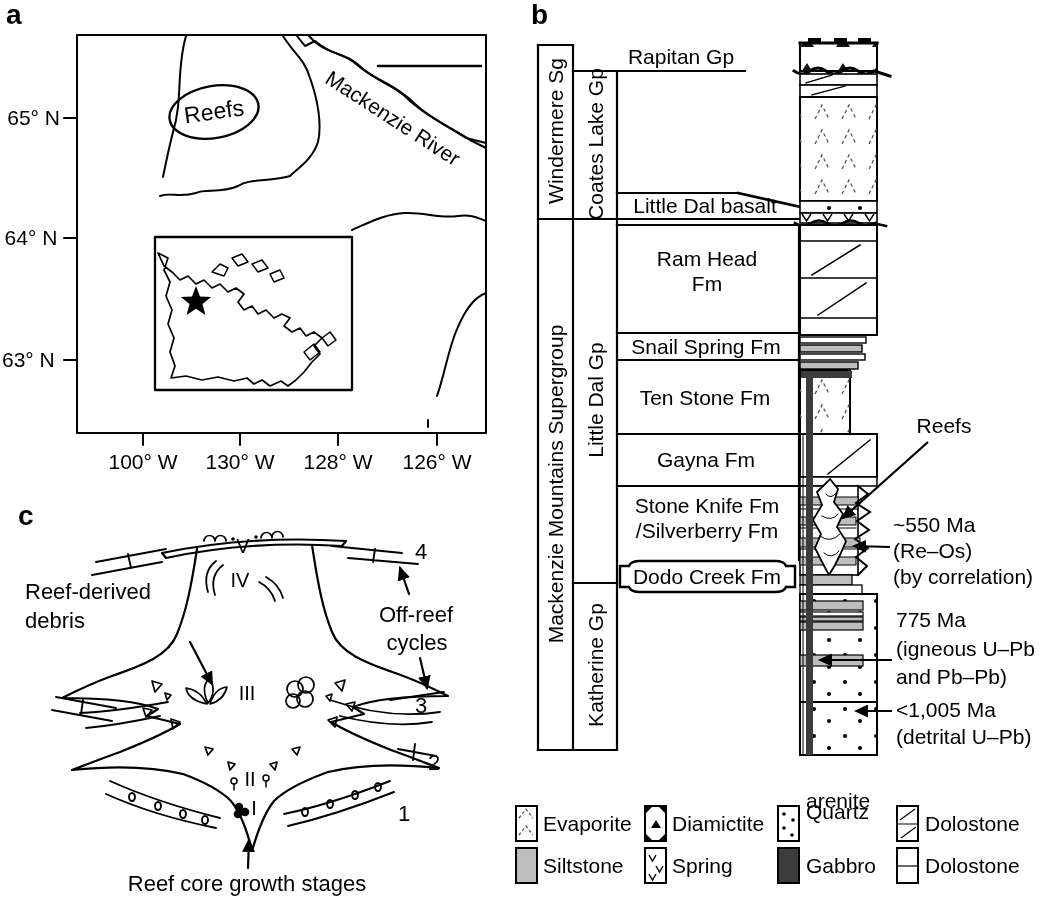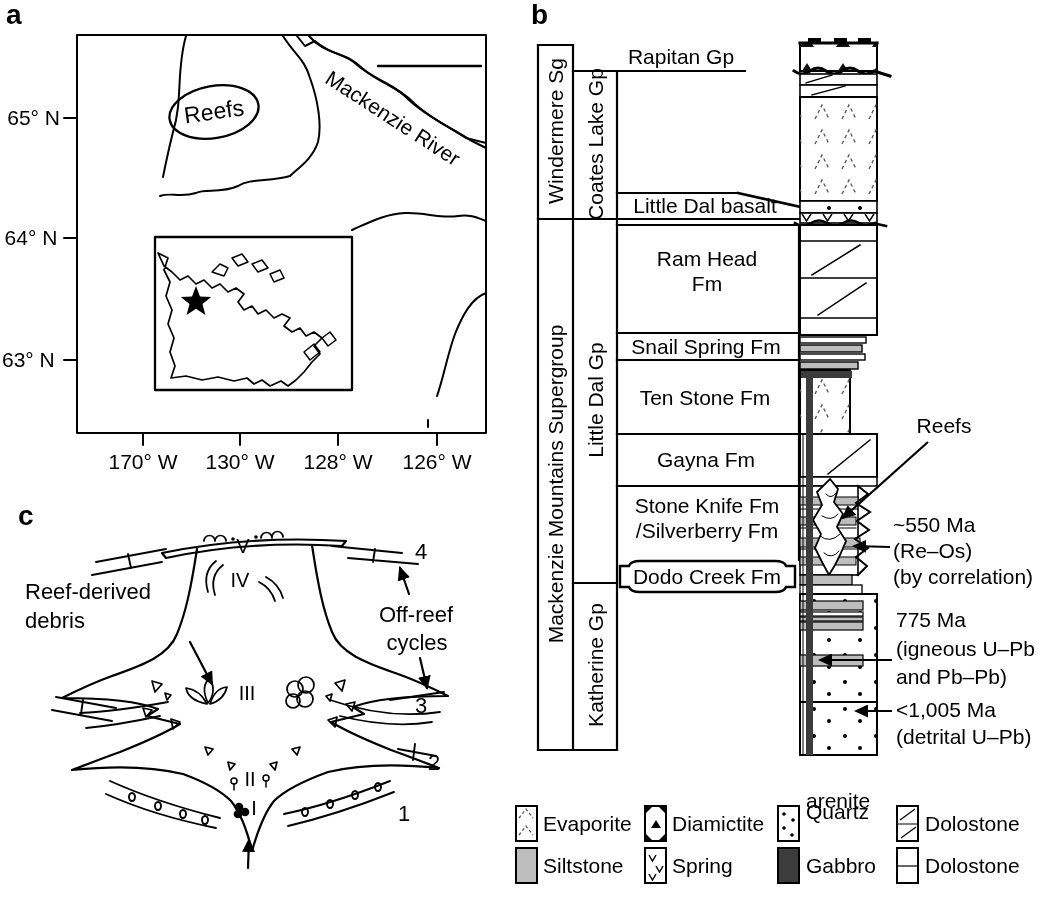--- a/index.html
+++ b/index.html
@@ -332,21 +332,21 @@
 
 <div class="t panel-letter" style="left:6px;top:0px">a</div>
 <div class="t panel-letter" style="left:531px;top:0px">b</div>
 <div class="t panel-letter" style="left:18px;top:501px">c</div>
 
 <div class="t tc s23" style="left:214px;top:112px;transform:translate(-50%,-50%) rotate(-8deg)">Reefs</div>
 <div class="t tc s21" style="left:393px;top:118px;transform:translate(-50%,-50%) rotate(33deg)">Mackenzie River</div>
 <div class="t tl s21" style="left:2px;top:118px;width:58px;text-align:right">65° N</div>
 <div class="t tl s21" style="left:2px;top:238px;width:58px;text-align:center">64° N</div>
 <div class="t tl s21" style="left:2px;top:360px;width:58px;text-align:left">63° N</div>
-<div class="t tc s21" style="left:143px;top:462px">170° W</div>
+<div class="t tc s21" style="left:143px;top:462px">100° W</div>
 <div class="t tc s21" style="left:240px;top:462px">130° W</div>
 <div class="t tc s21" style="left:338px;top:462px">128° W</div>
 <div class="t tc s21" style="left:437px;top:462px">126° W</div>
 
 <div class="t vert s21" style="left:556px;top:131px">Windermere Sg</div>
 <div class="t vert s21" style="left:596px;top:144px">Coates Lake Gp</div>
 <div class="t vert s21" style="left:556px;top:484px">Mackenzie Mountains Supergroup</div>
 <div class="t vert s21" style="left:596px;top:400px">Little Dal Gp</div>
 <div class="t vert s21" style="left:596px;top:665px">Katherine Gp</div>
 
@@ -368,20 +368,21 @@
 <div class="t tl s21" style="left:896px;top:620px">775 Ma</div>
 <div class="t tl s21" style="left:896px;top:649px">(igneous U–Pb</div>
 <div class="t tl s21" style="left:896px;top:677px">and Pb–Pb)</div>
 <div class="t tl s21" style="left:896px;top:710px">&lt;1,005 Ma</div>
 <div class="t tl s21" style="left:896px;top:737px">(detrital U–Pb)</div>
 
 <div class="t s22" style="left:25px;top:580px">Reef-derived</div>
 <div class="t s22" style="left:25px;top:609px">debris</div>
 <div class="t tc s22" style="left:416px;top:615px">Off-reef</div>
 <div class="t tc s22" style="left:417px;top:643px">cycles</div>
+<div class="t tc s22" style="left:247px;top:884px">Reef core growth stages</div>
 <div class="t tc s20" style="left:243px;top:546px">V</div>
 <div class="t tc s20" style="left:240px;top:580px">IV</div>
 <div class="t tc s20" style="left:247px;top:693px">III</div>
 <div class="t tc s20" style="left:250px;top:779px">II</div>
 <div class="t tc s20" style="left:254px;top:808px">I</div>
 <div class="t tc s22" style="left:421px;top:552px">4</div>
 <div class="t tc s22" style="left:421px;top:706px">3</div>
 <div class="t tc s22" style="left:434px;top:763px">2</div>
 <div class="t tc s22" style="left:404px;top:814px">1</div>
 

